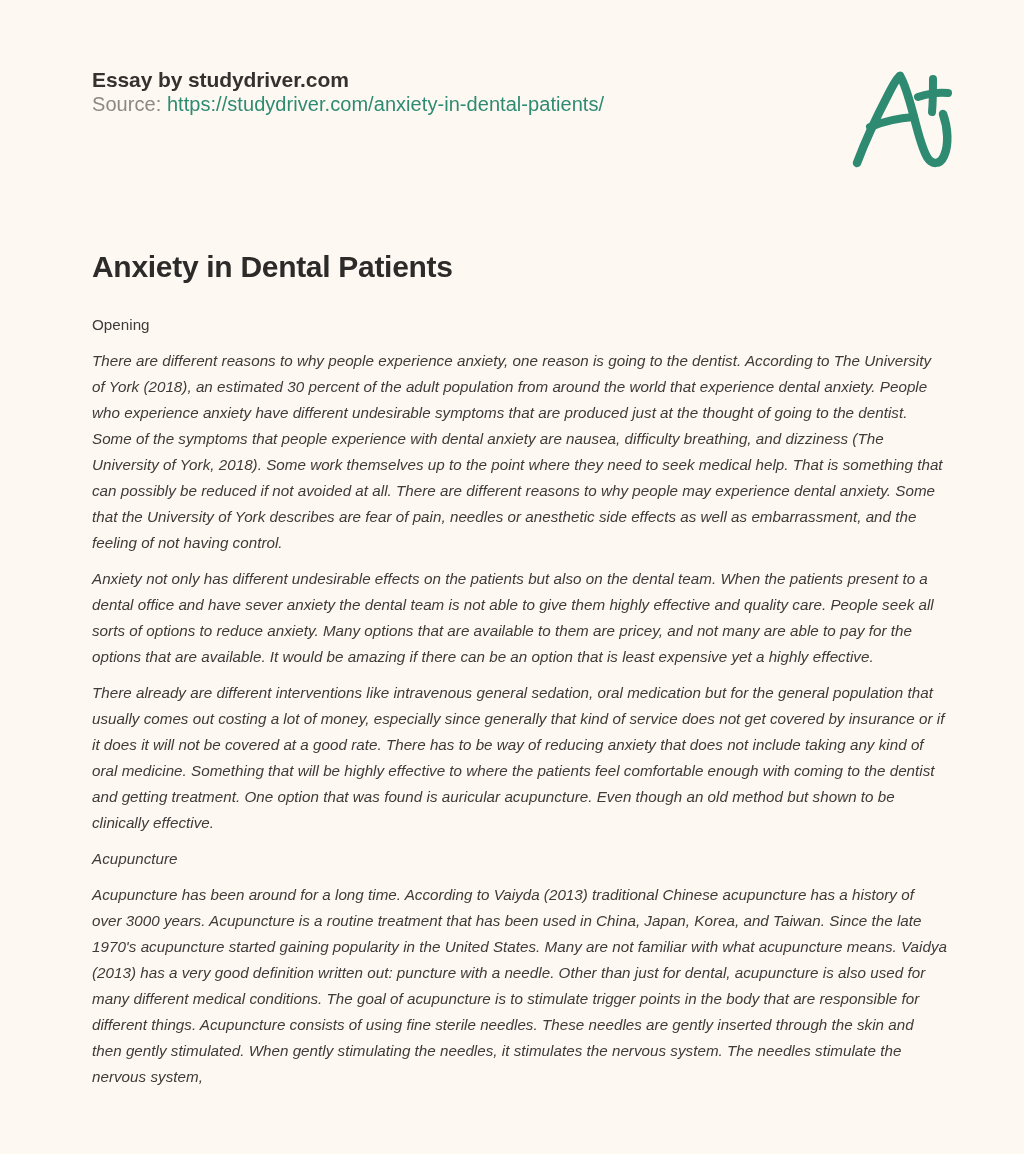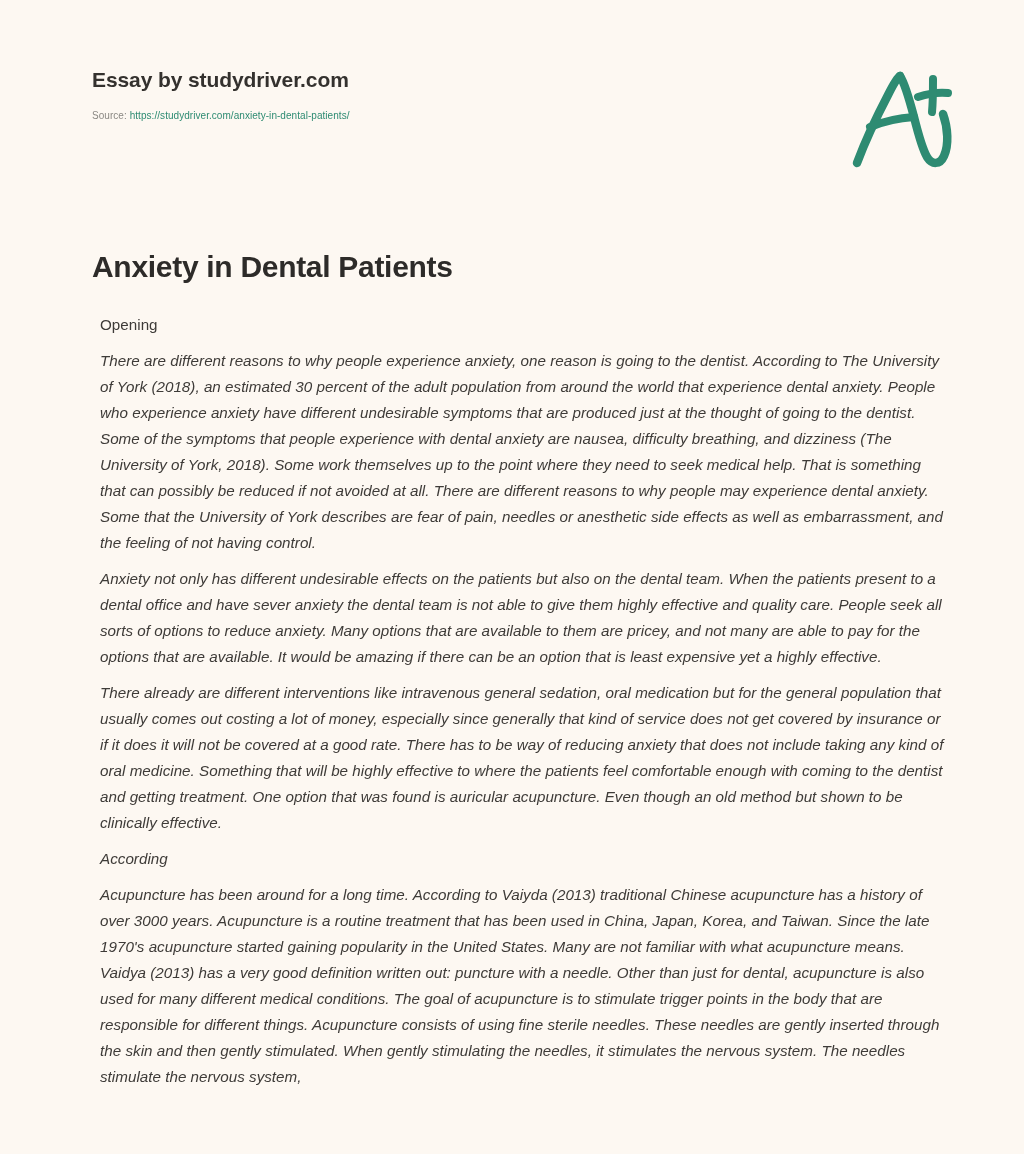--- a/index.html
+++ b/index.html
@@ -35,22 +35,22 @@
   .brand-line {
     font-size: 21px;
     font-weight: bold;
     letter-spacing: -0.1px;
     color: #34312e;
     line-height: 28px;
     margin: 0;
   }
 
   .source-line {
-    margin: 12px 0 0 0;
-    font-size: 10px;
+    margin: 0 0 0 0;
+    font-size: 20px;
     line-height: 20px;
     color: #8b8984;
     letter-spacing: 0.05px;
   }
 
   .source-label {
     color: #8b8984;
   }
 
   .source-url {
@@ -84,21 +84,21 @@
 
   
   .content {
     position: absolute;
     left: 92px;
     top: 312px;
     width: 855px;
   }
 
   .content p {
-    margin: 0 0 0 8px;
+    margin: 0 0 0 0;
     font-size: 15.2px;
     line-height: 26px;
     color: #3e3b38;
     letter-spacing: 0.02px;
     text-align: left;
   }
 
   .content p + p {
     margin-top: 10px;
     font-style: italic;
@@ -137,17 +137,17 @@
     </svg>
   </div>
 
   <h1 class="doc-title">Anxiety in Dental Patients</h1>
 
   <div class="content">
       <p class="section-head">Opening</p>
       <p>There are different reasons to why people experience anxiety, one reason is going to the dentist. According to The University of York (2018), an estimated 30 percent of the adult population from around the world that experience dental anxiety. People who experience anxiety have different undesirable symptoms that are produced just at the thought of going to the dentist. Some of the symptoms that people experience with dental anxiety are nausea, difficulty breathing, and dizziness (The University of York, 2018). Some work themselves up to the point where they need to seek medical help. That is something that can possibly be reduced if not avoided at all. There are different reasons to why people may experience dental anxiety. Some that the University of York describes are fear of pain, needles or anesthetic side effects as well as embarrassment, and the feeling of not having control.</p>
       <p>Anxiety not only has different undesirable effects on the patients but also on the dental team. When the patients present to a dental office and have sever anxiety the dental team is not able to give them highly effective and quality care. People seek all sorts of options to reduce anxiety. Many options that are available to them are pricey, and not many are able to pay for the options that are available. It would be amazing if there can be an option that is least expensive yet a highly effective.</p>
       <p>There already are different interventions like intravenous general sedation, oral medication but for the general population that usually comes out costing a lot of money, especially since generally that kind of service does not get covered by insurance or if it does it will not be covered at a good rate. There has to be way of reducing anxiety that does not include taking any kind of oral medicine. Something that will be highly effective to where the patients feel comfortable enough with coming to the dentist and getting treatment. One option that was found is auricular acupuncture. Even though an old method but shown to be clinically effective.</p>
-      <p class="section-head">According</p>
+      <p class="section-head">Acupuncture</p>
       <p>Acupuncture has been around for a long time. According to Vaiyda (2013) traditional Chinese acupuncture has a history of over 3000 years. Acupuncture is a routine treatment that has been used in China, Japan, Korea, and Taiwan. Since the late 1970's acupuncture started gaining popularity in the United States. Many are not familiar with what acupuncture means. Vaidya (2013) has a very good definition written out: puncture with a needle. Other than just for dental, acupuncture is also used for many different medical conditions. The goal of acupuncture is to stimulate trigger points in the body that are responsible for different things. Acupuncture consists of using fine sterile needles. These needles are gently inserted through the skin and then gently stimulated. When gently stimulating the needles, it stimulates the nervous system. The needles stimulate the nervous system,</p>
     </div>
 
 </div>
 
 </body></html>

